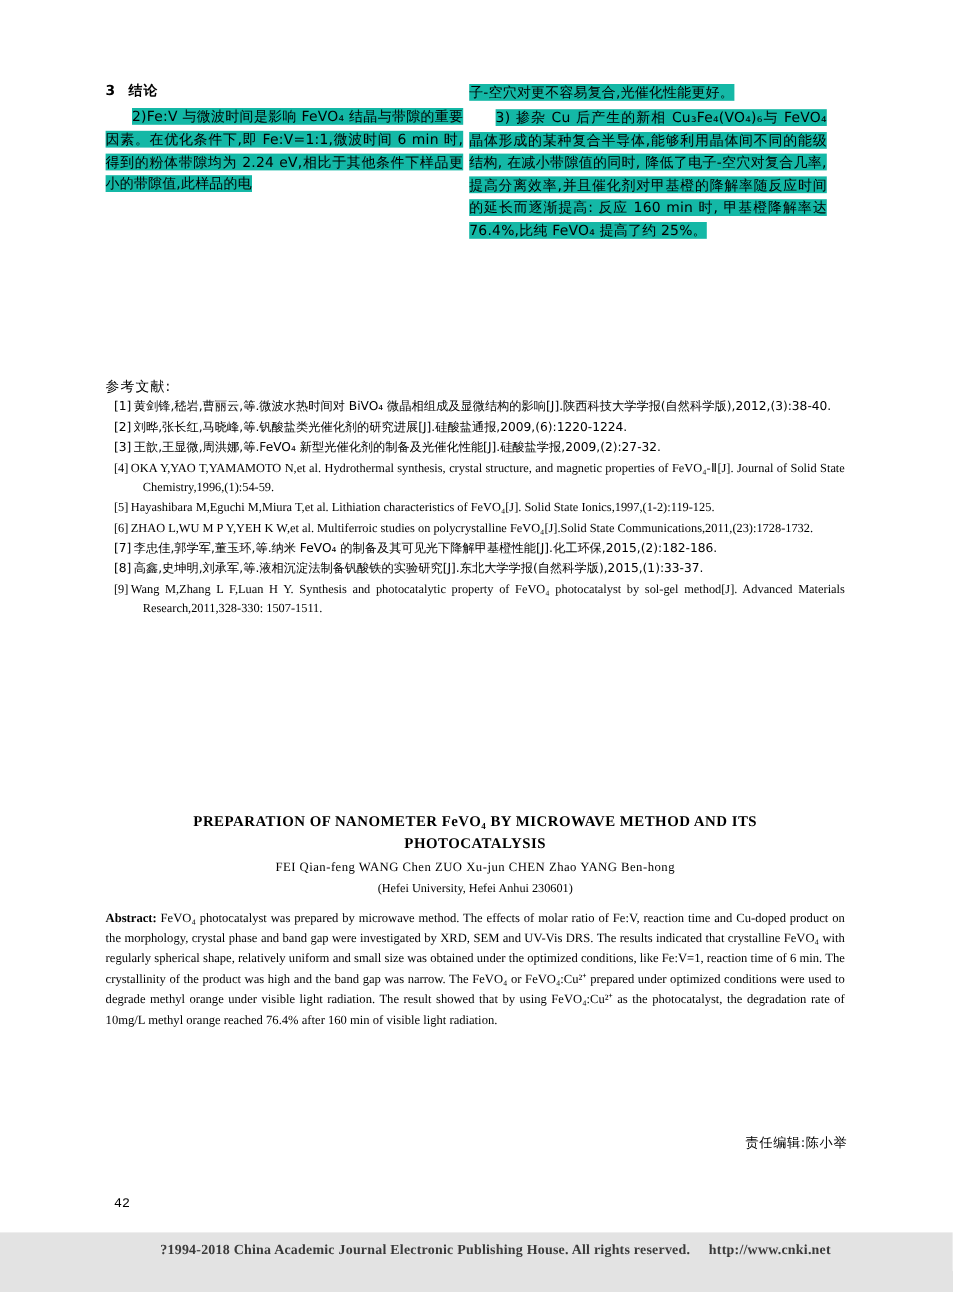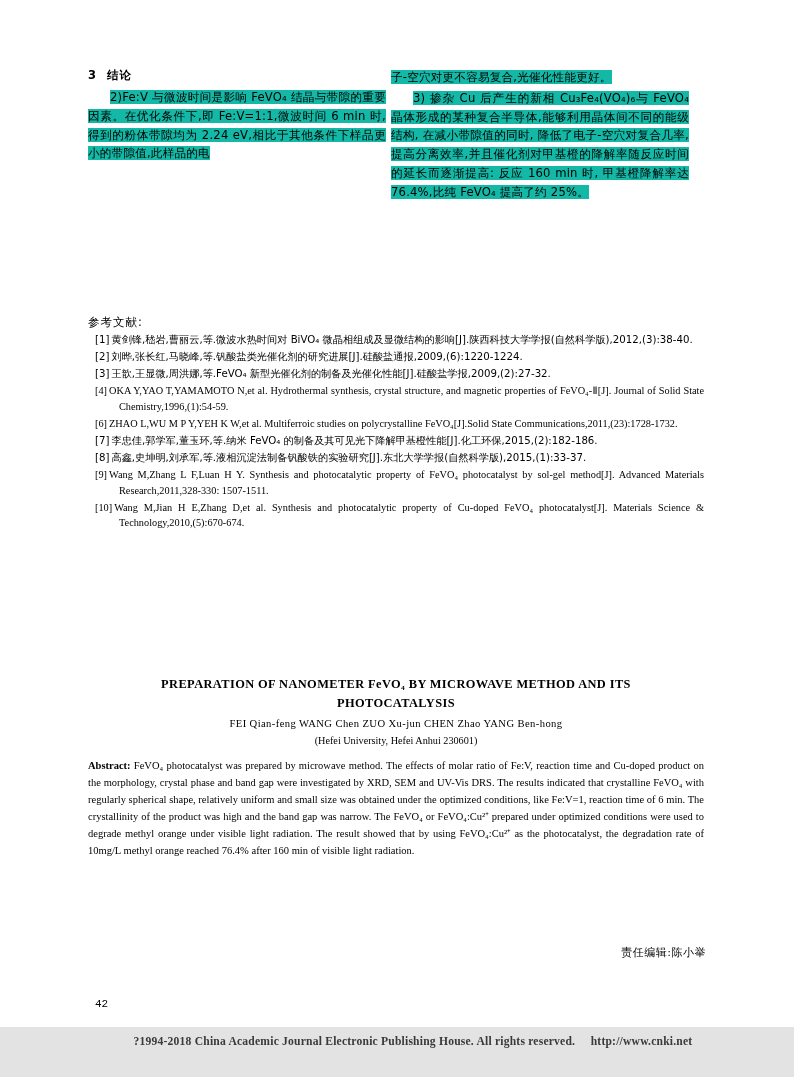--- a/index.html
+++ b/index.html
@@ -184,25 +184,25 @@
       <p class="cn indent"><span class="hl">3) 掺杂 Cu 后产生的新相 Cu₃Fe₄(VO₄)₆与 FeVO₄ 晶体形成的某种复合半导体,能够利用晶体间不同的能级结构, 在减小带隙值的同时, 降低了电子-空穴对复合几率,提高分离效率,并且催化剂对甲基橙的降解率随反应时间的延长而逐渐提高: 反应 160 min 时, 甲基橙降解率达 76.4%,比纯 FeVO₄ 提高了约 25%。</span></p>
     </div>
   </div>
 
   <div class="ref-head">参考文献:</div>
   <div class="refs">
     <div class="ref cn-ref"><span class="idx">[1]</span><span>黄剑锋,嵇岩,曹丽云,等.微波水热时间对 BiVO₄ 微晶相组成及显微结构的影响[J].陕西科技大学学报(自然科学版),2012,(3):38-40.</span></div>
     <div class="ref cn-ref"><span class="idx">[2]</span><span>刘晔,张长红,马晓峰,等.钒酸盐类光催化剂的研究进展[J].硅酸盐通报,2009,(6):1220-1224.</span></div>
     <div class="ref cn-ref"><span class="idx">[3]</span><span>王歆,王显微,周洪娜,等.FeVO₄ 新型光催化剂的制备及光催化性能[J].硅酸盐学报,2009,(2):27-32.</span></div>
     <div class="ref"><span class="idx">[4]</span><span>OKA Y,YAO T,YAMAMOTO N,et al. Hydrothermal synthesis, crystal structure, and magnetic properties of FeVO₄-Ⅱ[J]. Journal of Solid State Chemistry,1996,(1):54-59.</span></div>
+    <div class="ref"><span class="idx">[5]</span><span>Hayashibara M,Eguchi M,Miura T,et al. Lithiation characteristics of FeVO₄[J]. Solid State Ionics,1997,(1-2):119-125.</span></div>
     <div class="ref"><span class="idx">[6]</span><span>ZHAO L,WU M P Y,YEH K W,et al. Multiferroic studies on polycrystalline FeVO₄[J].Solid State Communications,2011,(23):1728-1732.</span></div>
     <div class="ref cn-ref"><span class="idx">[7]</span><span>李忠佳,郭学军,董玉环,等.纳米 FeVO₄ 的制备及其可见光下降解甲基橙性能[J].化工环保,2015,(2):182-186.</span></div>
     <div class="ref cn-ref"><span class="idx">[8]</span><span>高鑫,史坤明,刘承军,等.液相沉淀法制备钒酸铁的实验研究[J].东北大学学报(自然科学版),2015,(1):33-37.</span></div>
     <div class="ref"><span class="idx">[9]</span><span>Wang M,Zhang L F,Luan H Y. Synthesis and photocatalytic property of FeVO₄ photocatalyst by sol-gel method[J]. Advanced Materials Research,2011,328-330: 1507-1511.</span></div>
-    <div class="ref"><span class="idx">[10]</span><span>Wang M,Jian H E,Zhang D,et al. Synthesis and photocatalytic property of Cu-doped FeVO₄ photocatalyst[J]. Materials Science &amp; Technology,2010,(5):670-674.</span></div>
   </div>
 
   <div class="en-title">
     <span>PREPARATION OF NANOMETER FeVO₄ BY MICROWAVE METHOD AND ITS</span><br>
     <span>PHOTOCATALYSIS</span>
   </div>
   <div class="authors">FEI Qian-feng    WANG Chen    ZUO Xu-jun    CHEN Zhao    YANG Ben-hong</div>
   <div class="affil">(Hefei University, Hefei  Anhui   230601)</div>
   <div class="abstract">
     <b>Abstract:</b><span> FeVO₄ photocatalyst was prepared by microwave method. The effects of molar ratio of Fe:V, reaction time and Cu-doped product on the morphology, crystal phase and band gap were investigated by XRD, SEM and UV-Vis DRS. The results indicated that crystalline FeVO₄ with regularly spherical shape,  relatively uniform and small size was obtained under the optimized conditions,  like Fe:V=1,  reaction time of 6 min.  The crystallinity of the product was high and the band gap was narrow.  The FeVO₄ or FeVO₄:Cu²⁺ prepared under optimized conditions were used to degrade methyl orange under visible light radiation.  The result showed that by using FeVO₄:Cu²⁺ as the photocatalyst,  the degradation rate of 10mg/L methyl orange reached 76.4% after 160 min of visible light radiation.</span>

